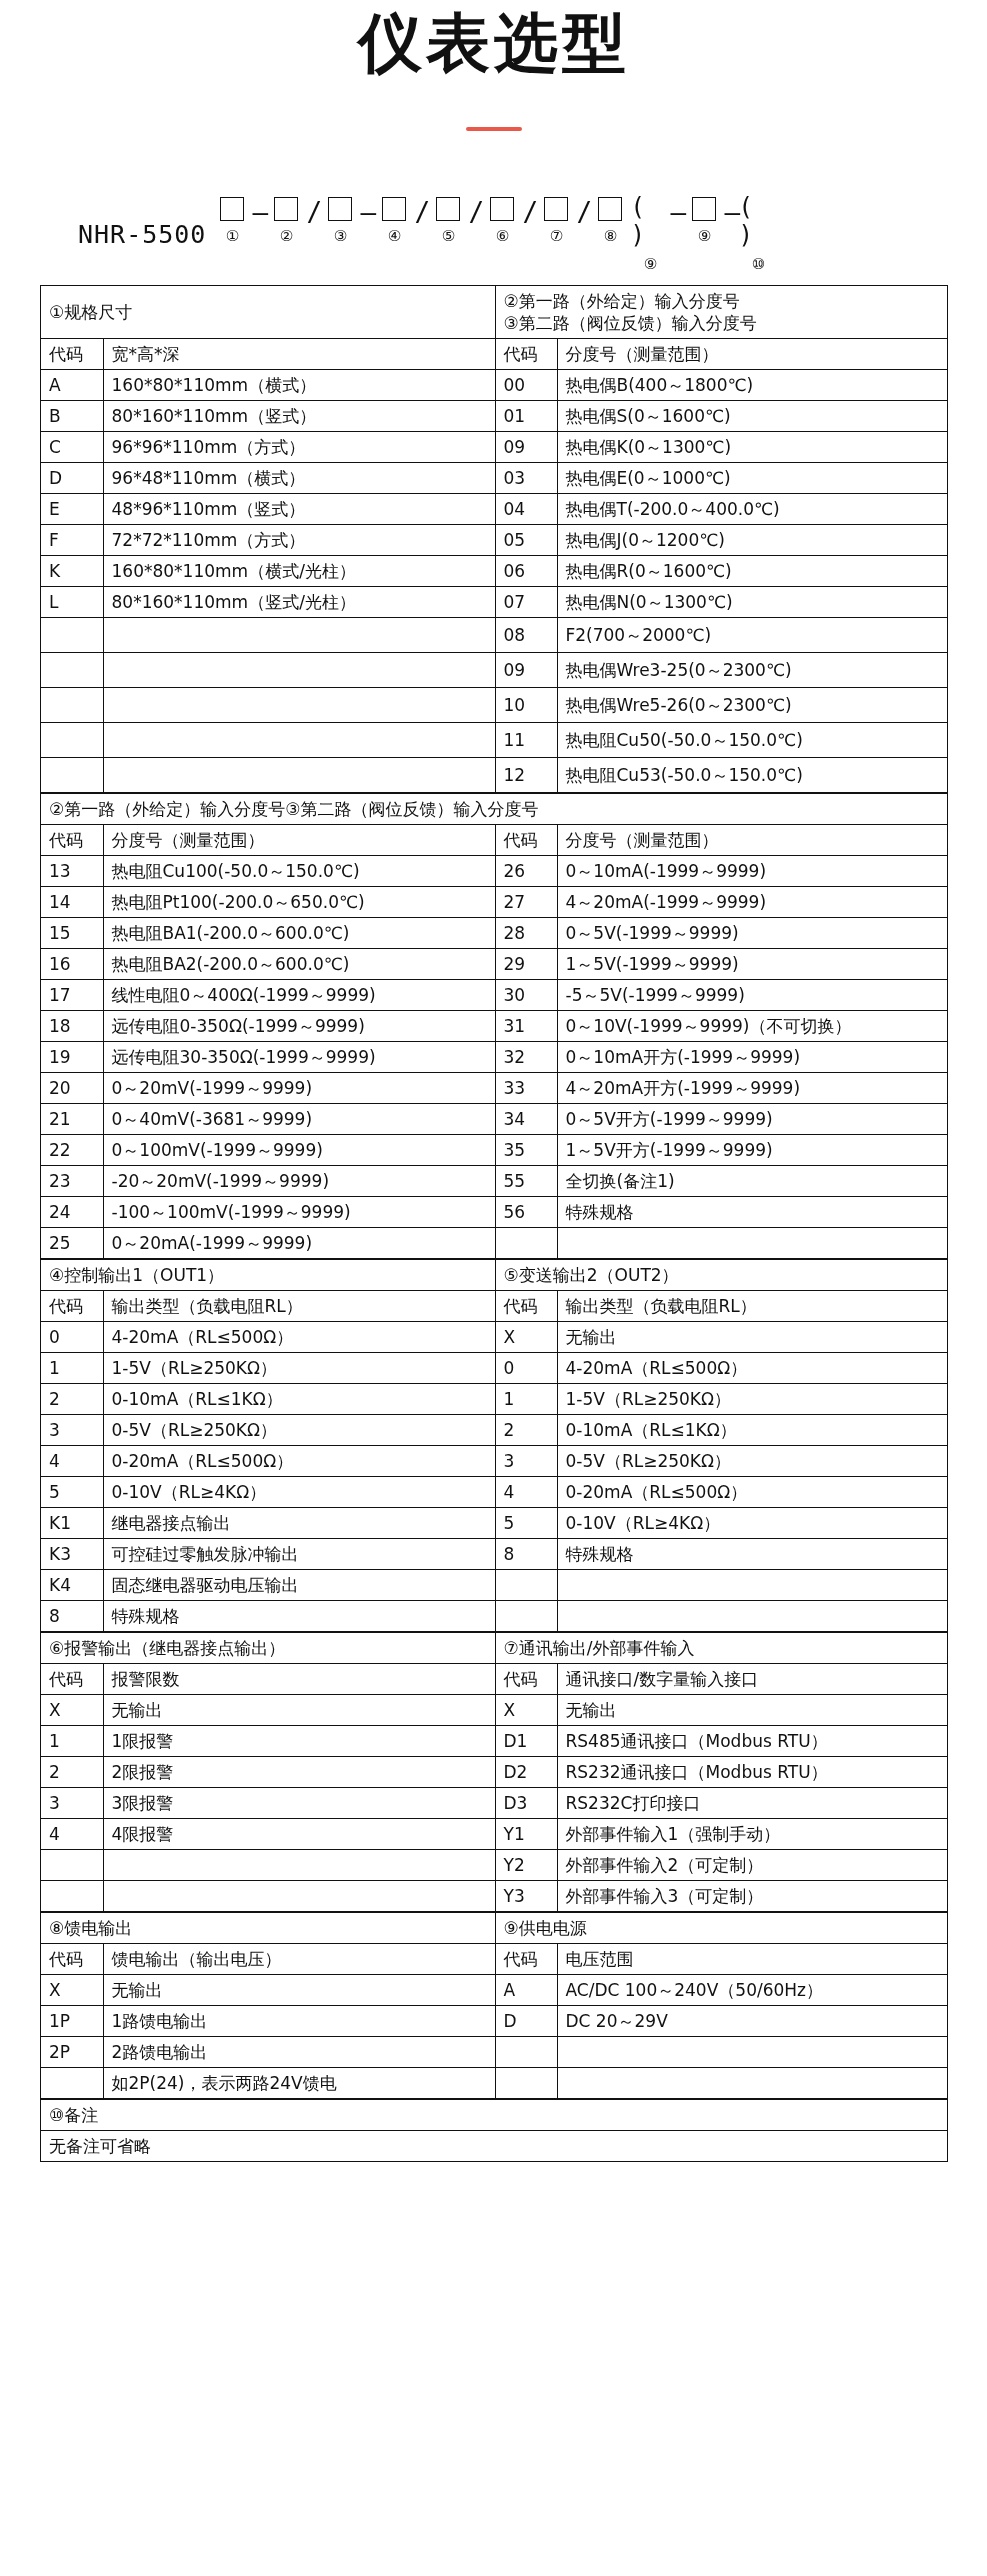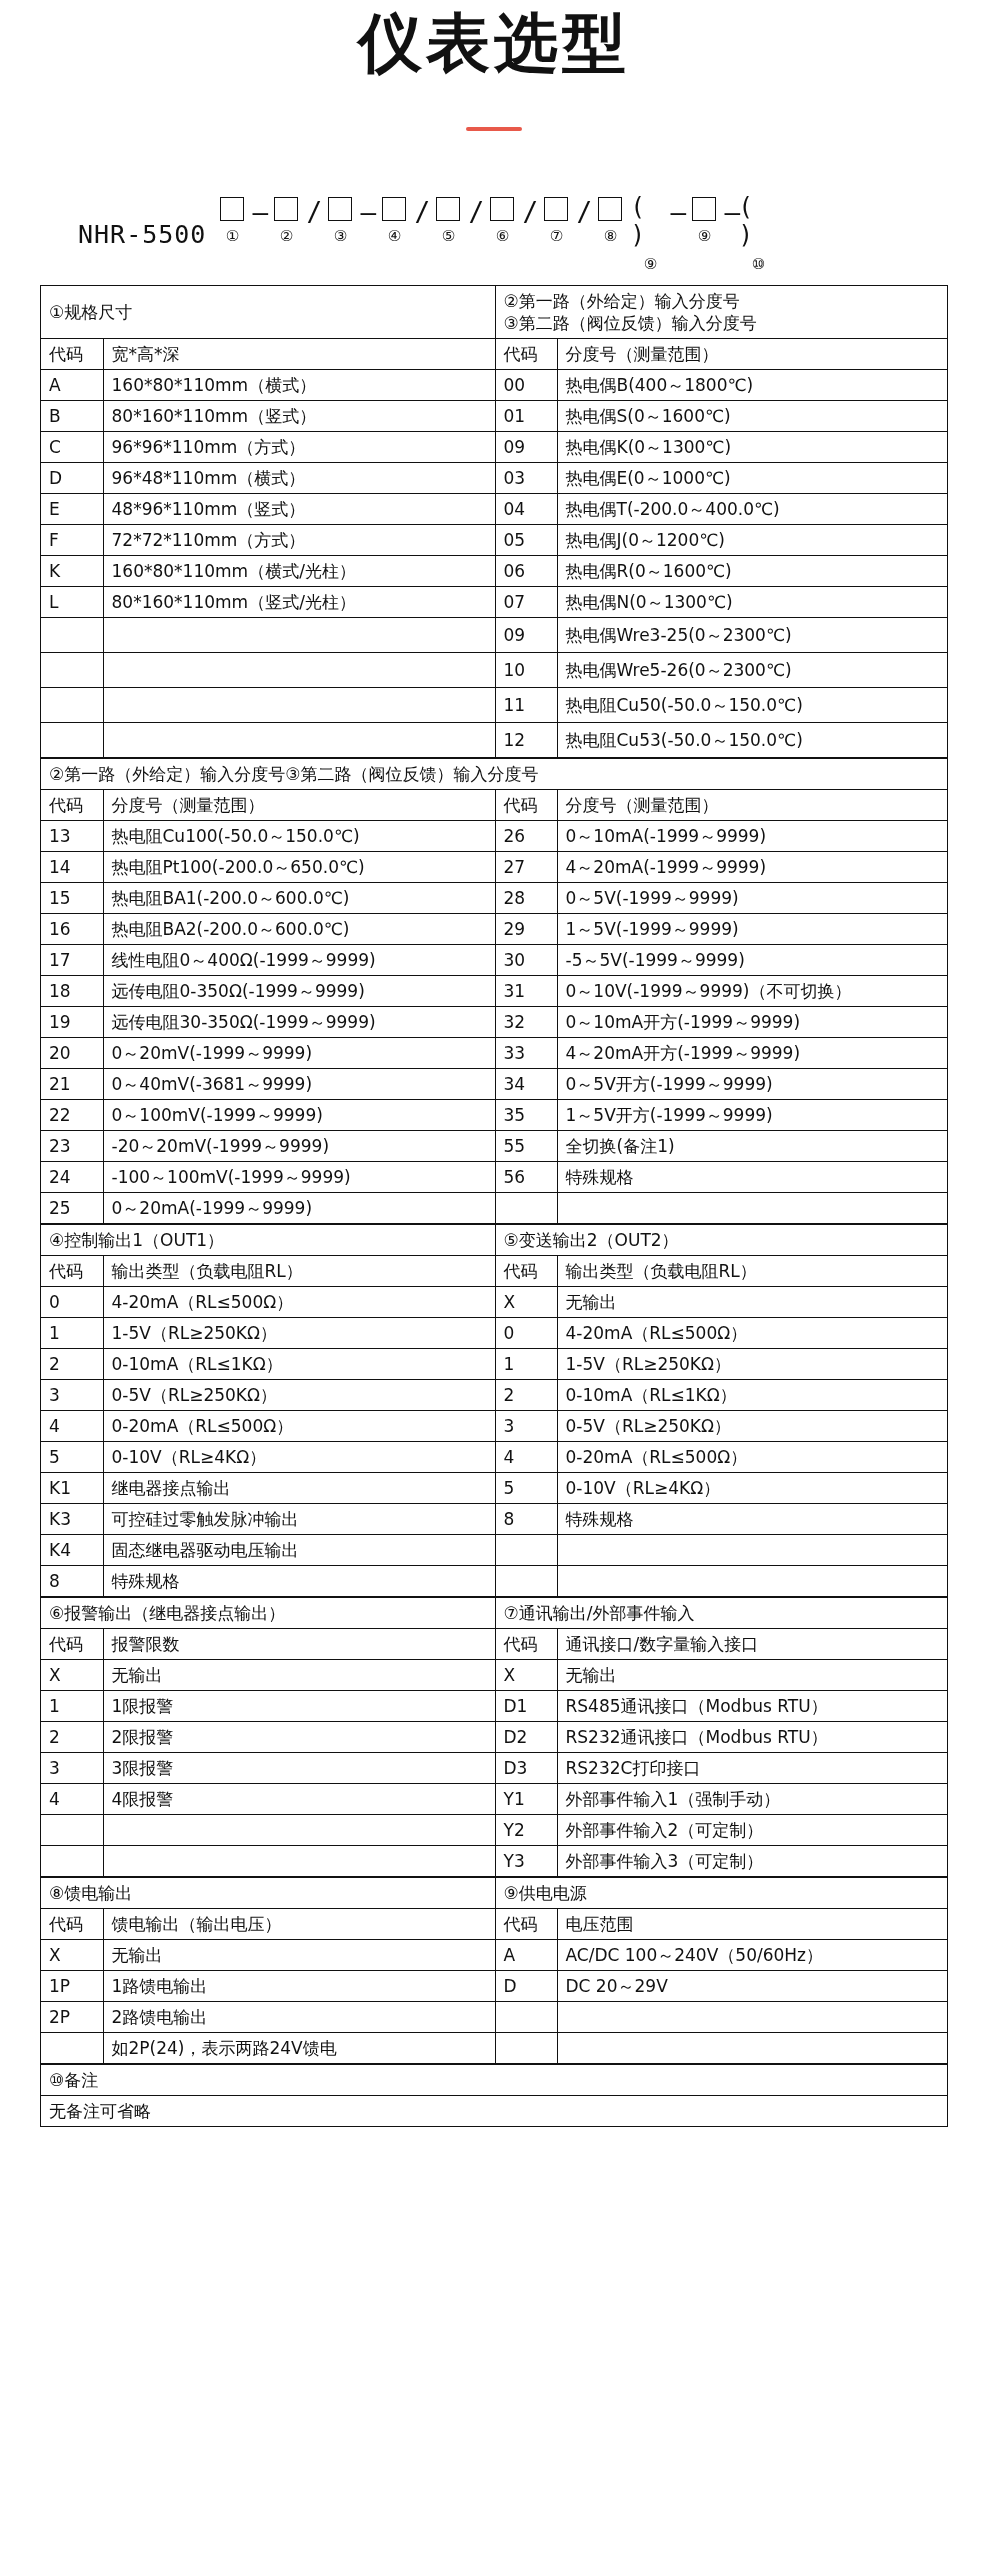--- a/index.html
+++ b/index.html
@@ -276,20 +276,26 @@
         </tr>
         <tr>
           <td class="code-col outer-l mono">L</td>
           <td>80*160*110mm（竖式/光柱）</td>
           <td class="code-col mono">07</td>
           <td class="outer-r">热电偶N(0～1300℃)</td>
         </tr>
         <tr class="blank-row">
           <td class="code-col outer-l"></td>
           <td></td>
+          <td class="code-col mono">08</td>
+          <td class="outer-r">F2(700～2000℃)</td>
+        </tr>
+        <tr class="blank-row">
+          <td class="code-col outer-l"></td>
+          <td></td>
           <td class="code-col mono">09</td>
           <td class="outer-r">热电偶Wre3-25(0～2300℃)</td>
         </tr>
         <tr class="blank-row">
           <td class="code-col outer-l"></td>
           <td></td>
           <td class="code-col mono">10</td>
           <td class="outer-r">热电偶Wre5-26(0～2300℃)</td>
         </tr>
         <tr class="blank-row">

